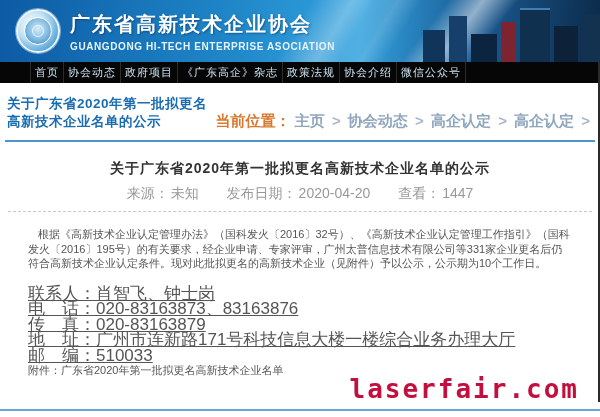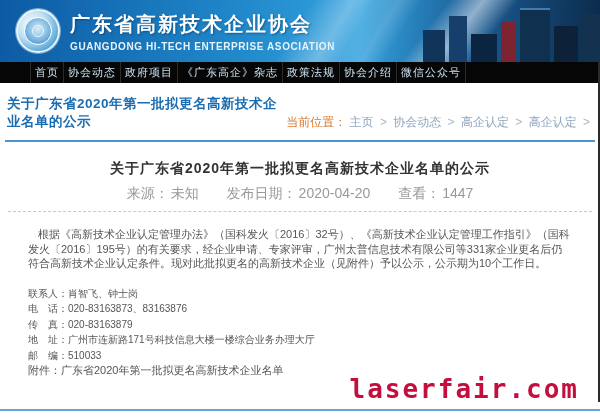--- a/index.html
+++ b/index.html
@@ -47,35 +47,35 @@
   .nav-item { display:flex; align-items:center; padding:0 4px; font-size:11px;
     color:#cbe3f2; letter-spacing:1px; border-right:1px solid #2c2c2c; cursor:pointer;
     white-space:nowrap; text-decoration:none; }
   .nav-item:first-child { border-left:1px solid #2c2c2c; }
 
   
   .page-bar { margin:12px 5px 0 5px; padding:0 2px 9px 2px;
     display:flex; justify-content:space-between; align-items:flex-end;
     border-bottom:2px solid #4e93cc; }
   .page-bar-title { color:#1b6db2; font-weight:bold; font-size:13.5px; letter-spacing:.5px; }
-  .breadcrumb { font-size:12px; color:#8fa6bd; white-space:nowrap; }
+  .breadcrumb { font-size:15px; color:#8fa6bd; white-space:nowrap;font-weight:bold; }
   .bc-label { color:#d8772e; }
   .bc-link { color:#8fa6bd; text-decoration:none; cursor:pointer; }
   .bc-sep { margin:0 3px; color:#a9b8c6; }
 
   
   .article { padding:0 28px; }
   .article-title { text-align:center; font-size:14px; color:#333; letter-spacing:1px;
     margin:18px 0 7px 0; font-weight:bold; }
   .article-meta { text-align:center; font-size:14px; color:#999; }
   .meta-item { margin:0 12px; }
   .meta-item .v { margin-left:2px; }
   .article-divider { border-bottom:1px dashed #c9c9c9; margin:8px -20px 7px -20px; }
   .para { font-size:11px; color:#555; line-height:14.5px; margin:15px 0; text-indent:10px; }
-  .contact { font-size:10px; color:#555; line-height:15.5px; }
+  .contact { font-size:17px; color:#555; line-height:15.5px;text-decoration:underline; }
   .attachment { font-size:11px; color:#555; }
 
   
   .watermark { position:absolute; right:21px; bottom:13px; z-index:5;
     font-family:"DejaVu Sans Mono","Liberation Mono",monospace;
     font-size:26px; font-weight:bold; letter-spacing:2px; color:#c40e3e;
     text-shadow:1px 1px 0 #fff,-1px -1px 0 #fff,1px -1px 0 #fff,-1px 1px 0 #fff; }
   .bottom-rule { position:absolute; left:0; right:0; bottom:6px; height:2px; background:#6aa3d8; }
   .right-edge { position:absolute; right:0; top:62px; width:2px; height:340px; background:#2b2b2b; }
 </style>

